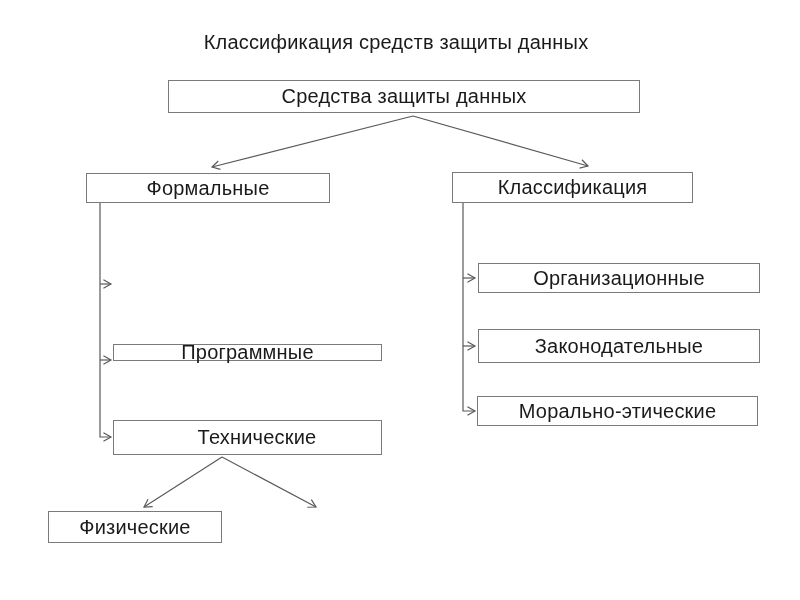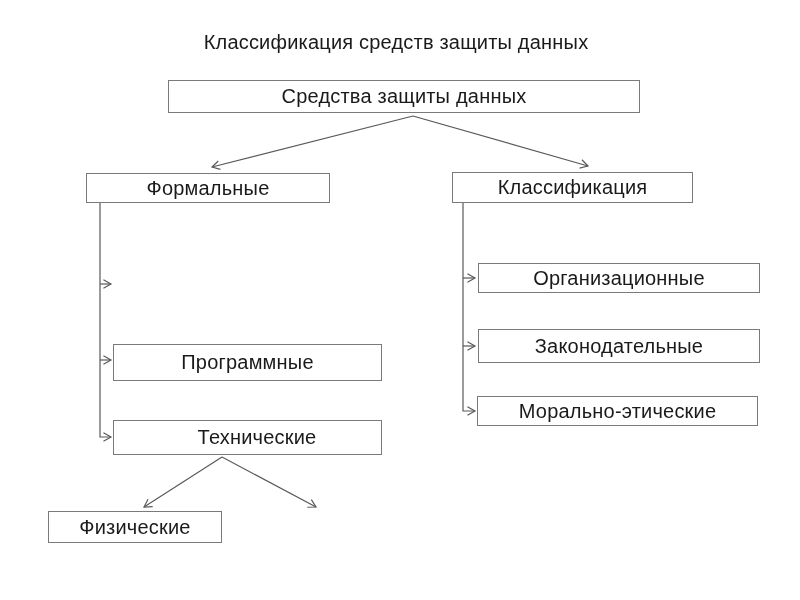--- a/index.html
+++ b/index.html
@@ -53,21 +53,21 @@
     align-items: center;
     justify-content: center;
     font-size: 20px;
     white-space: nowrap;
     letter-spacing: 0.2px;
   }
   #n-root      { left: 168px; top:  80px; width: 472px; height: 33px; }
   #n-formal    { left:  86px; top: 173px; width: 244px; height: 30px; }
   #n-informal  { left: 452px; top: 172px; width: 241px; height: 31px; }
   #n-crypto    { left: 114px; top: 269px; width: 268px; height: 31px; }
-  #n-software  { left: 113px; top: 344px; width: 269px; height: 37px; }
+  #n-software  { left: 113px; top: 344px; width: 269px; height: 17px; }
   #n-technical { left: 113px; top: 420px; width: 269px; height: 35px; padding-left: 19px; }
   #n-physical  { left:  48px; top: 511px; width: 174px; height: 32px; }
   #n-hardware  { left: 235px; top: 511px; width: 175px; height: 32px; }
   #n-org       { left: 478px; top: 263px; width: 282px; height: 30px; }
   #n-leg       { left: 478px; top: 329px; width: 282px; height: 34px; }
   #n-moral     { left: 477px; top: 396px; width: 281px; height: 30px; }
 </style>
 </head>
 <body>
 

